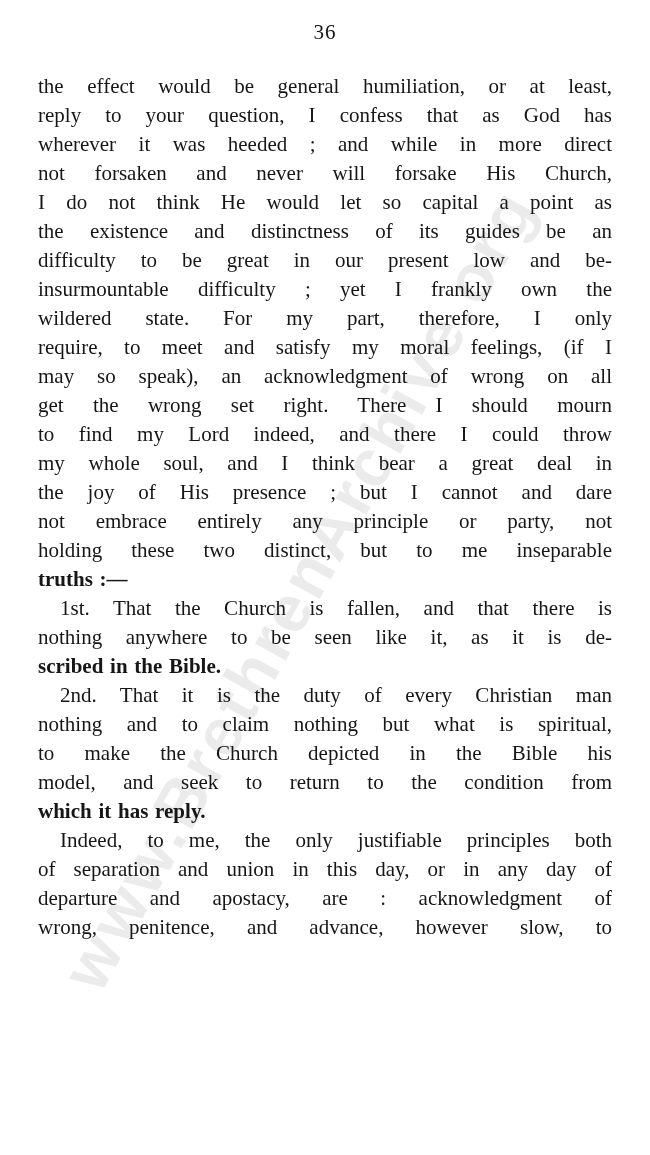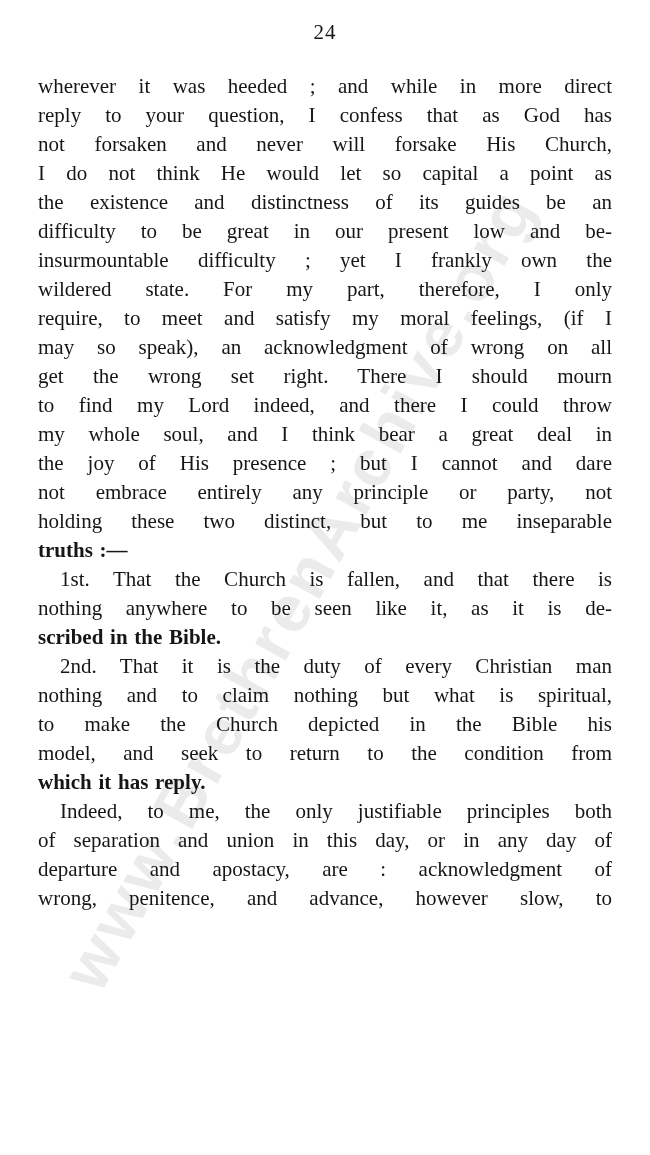--- a/index.html
+++ b/index.html
@@ -61,25 +61,26 @@
   }
   .line.indent {
     text-indent: 22px;
   }
 </style>
 </head>
 <body>
 
 <div class="page">
   <div class="watermark">www.BrethrenArchive.org</div>
-  <div class="page-number">24</div>
+  <div class="page-number">36</div>
   <div class="text-block">
       <div class="para">
+        <div class="line">the effect would be general humiliation, or at least,</div>
+        <div class="line">reply to your question, I confess that as God has</div>
         <div class="line">wherever it was heeded ; and while in more direct</div>
-        <div class="line">reply to your question, I confess that as God has</div>
         <div class="line">not forsaken and never will forsake His Church,</div>
         <div class="line">I do not think He would let so capital a point as</div>
         <div class="line">the existence and distinctness of its guides be an</div>
         <div class="line">difficulty to be great in our present low and be-</div>
         <div class="line">insurmountable difficulty ; yet I frankly own the</div>
         <div class="line">wildered state.  For my part, therefore, I only</div>
         <div class="line">require, to meet and satisfy my moral feelings, (if I</div>
         <div class="line">may so speak), an acknowledgment of wrong on all</div>
         <div class="line">get the wrong set right.  There I should mourn</div>
         <div class="line">to find my Lord indeed, and there I could throw</div>

